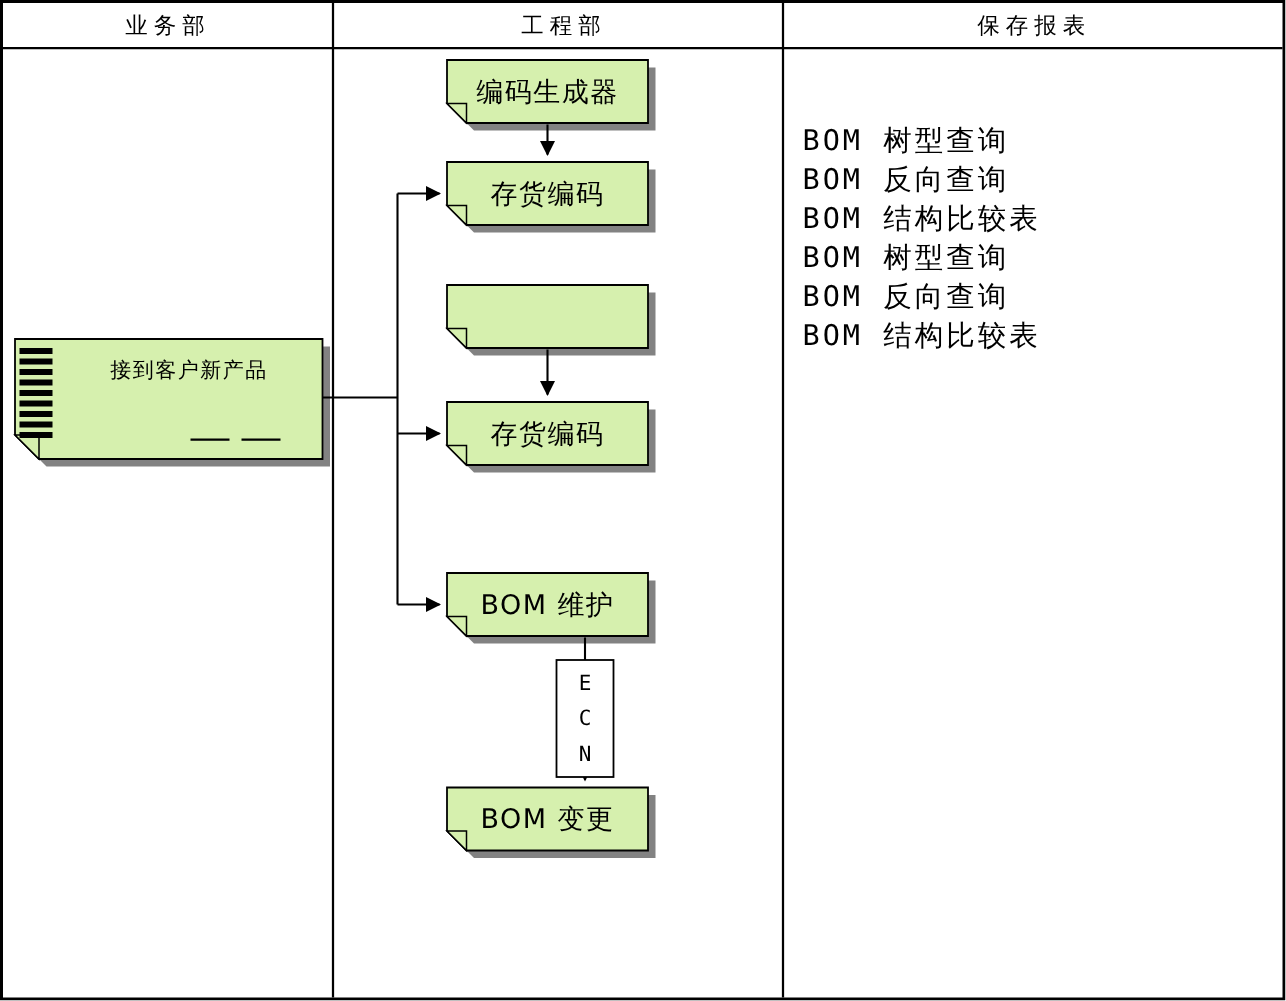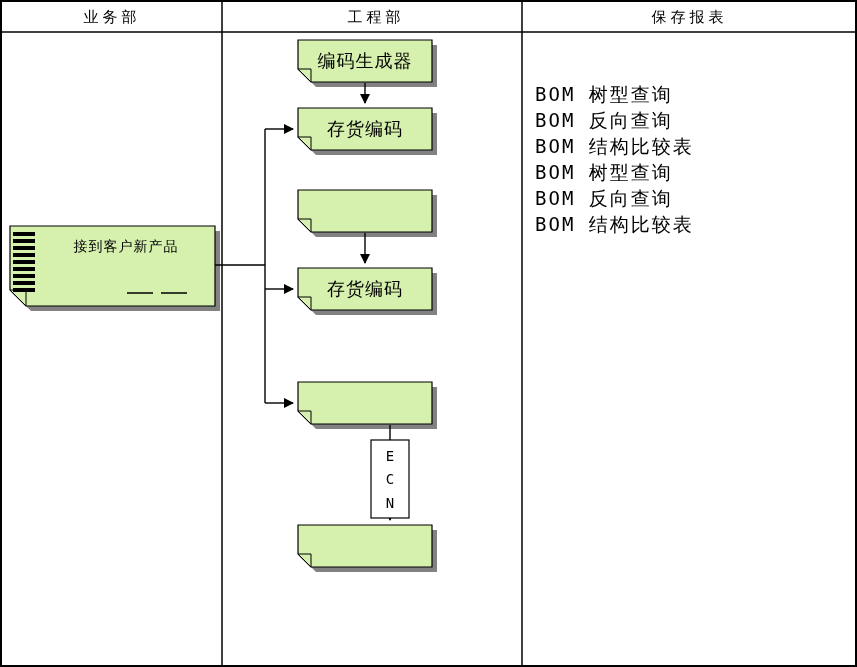--- a/index.html
+++ b/index.html
@@ -115,20 +115,22 @@
 
   <div class="col-header" style="left:0;width:220px;">业务部</div>
   <div class="col-header" style="left:224px;width:300px;">工程部</div>
   <div class="col-header" style="left:520px;width:335px;">保存报表</div>
 
   <div class="doc-label">接到客户新产品</div>
 
   <div class="box-label" style="left:296px;top:38px;width:134px;height:42px;">编码生成器</div>
   <div class="box-label" style="left:296px;top:106px;width:134px;height:42px;">存货编码</div>
   <div class="box-label" style="left:296px;top:266px;width:134px;height:42px;">存货编码</div>
+  <div class="box-label" style="left:296px;top:380px;width:134px;height:42px;">BOM 维护</div>
+  <div class="box-label" style="left:296px;top:523px;width:134px;height:42px;">BOM 变更</div>
 
   <div class="ecn-col">
     <span>E</span>
     <span>C</span>
     <span>N</span>
   </div>
 
   <div class="reports">
     <div class="report-item">BOM 树型查询</div>
     <div class="report-item">BOM 反向查询</div>

